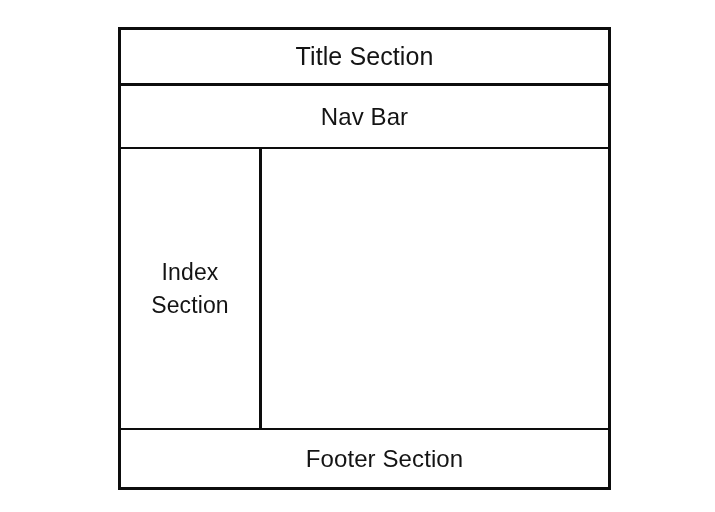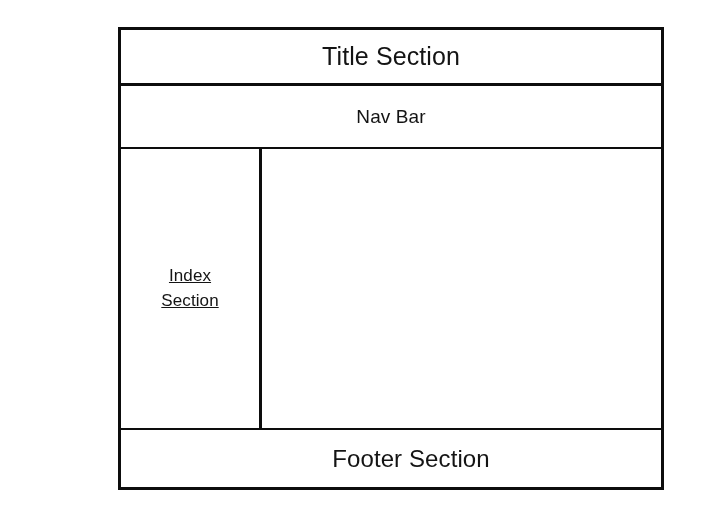--- a/index.html
+++ b/index.html
@@ -25,21 +25,21 @@
     width: 715px;
     height: 512px;
     background: #ffffff;
   }
 
   
   #wireframe-frame {
     position: absolute;
     left: 118px;
     top: 27px;
-    width: 546px;
+    width: 493px;
     height: 463px;
     box-sizing: border-box;
     border: 3px solid #0d0d0d;
     background: #ffffff;
     display: flex;
     flex-direction: column;
   }
 
   
   .wf-section {
@@ -70,41 +70,40 @@
     font-size: 25px;
   }
 
   
   #section-nav {
     height: 63px;
     flex: 0 0 63px;
     border-bottom: 2px solid #0d0d0d;
   }
   #section-nav .wf-label {
-    font-size: 19px;
+    font-size: 24px;
   }
 
   
   #middle-row {
     flex: 1 1 auto;
     display: flex;
     flex-direction: row;
     min-height: 0;
     border-bottom: 2px solid #0d0d0d;
   }
 
   #section-index {
     flex: 0 0 141px;
     width: 141px;
     border-right: 3px solid #0d0d0d;
   }
   #section-index .wf-label {
-    font-size: 17px;
+    font-size: 23px;
     line-height: 1.42;
-    text-decoration: underline;
   }
 
   #section-content {
     flex: 1 1 auto;
     min-width: 0;
   }
   #section-content .wf-label {
     font-size: 24px;
   }
 

